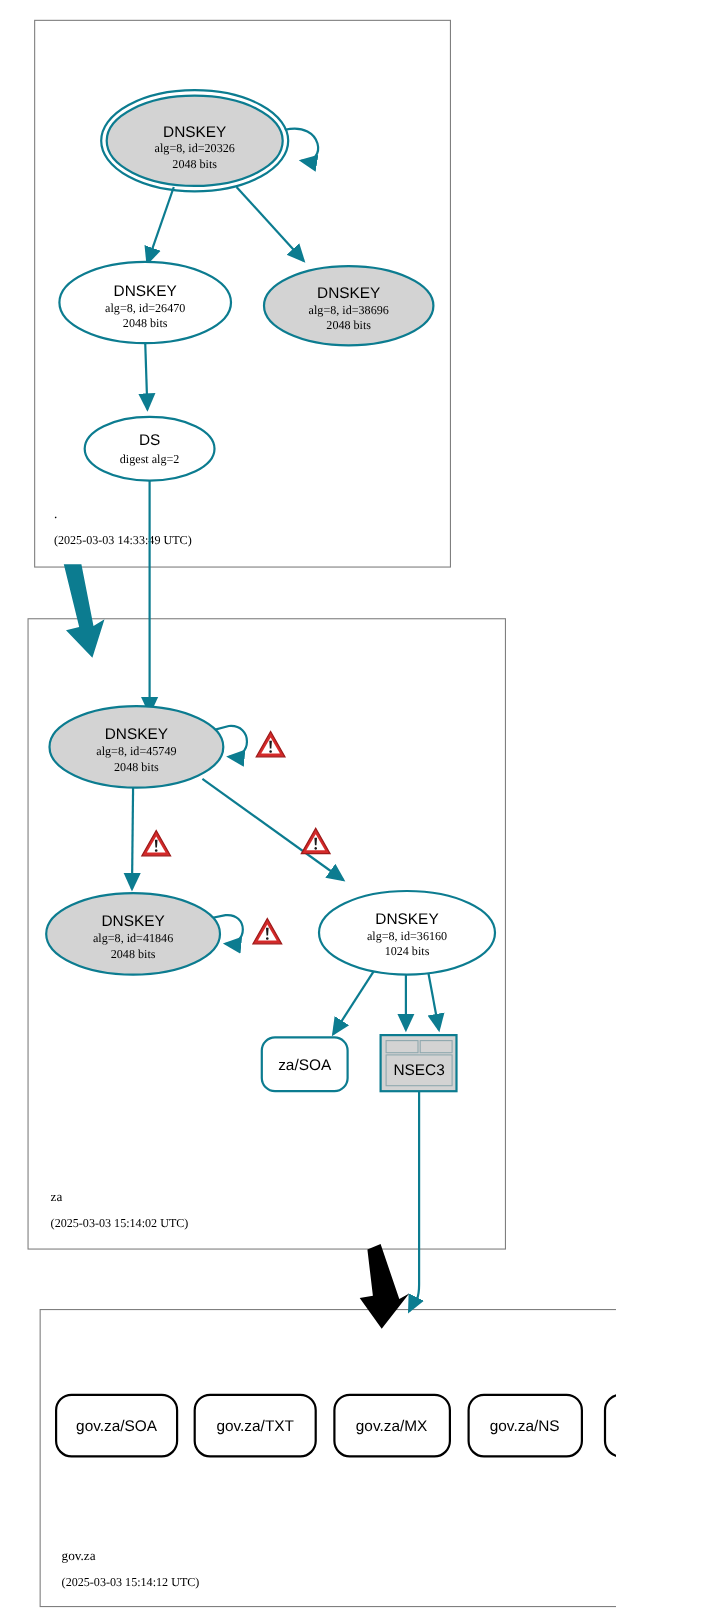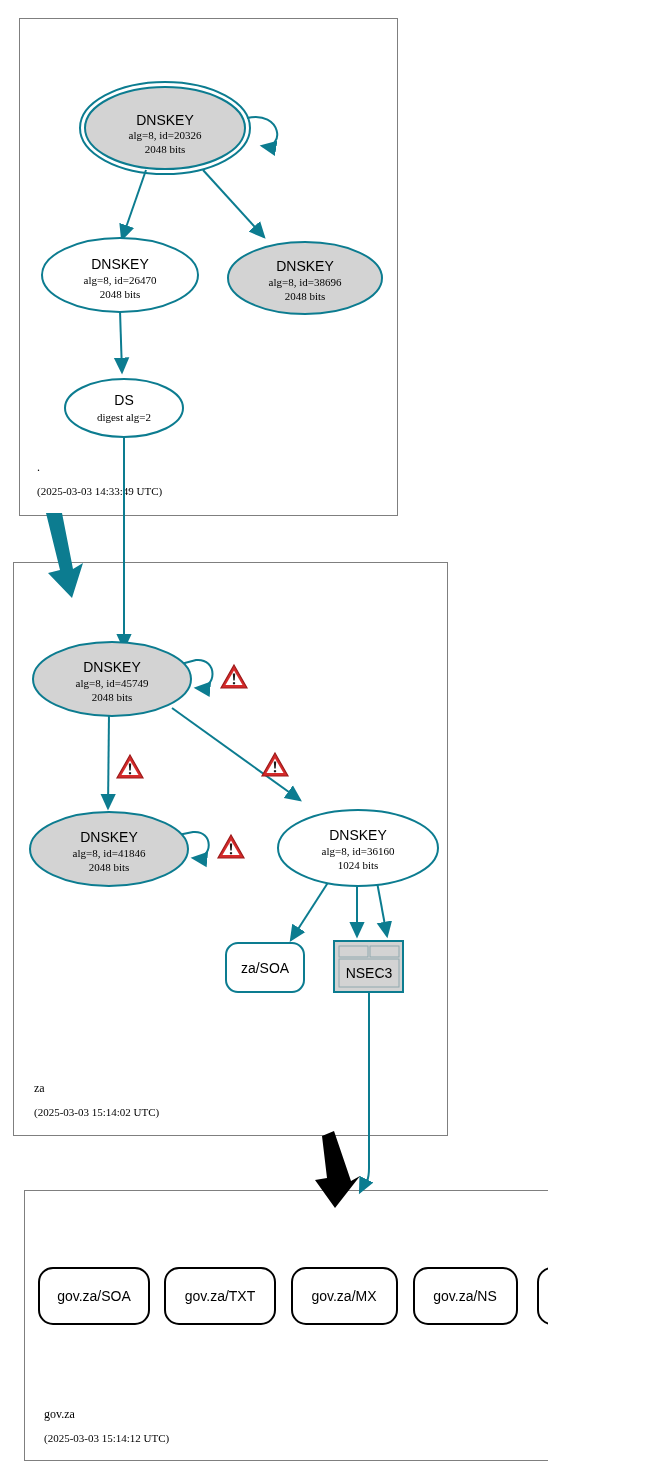--- a/index.html
+++ b/index.html
@@ -9,20 +9,21 @@
   }
   body {
     font-family: "Liberation Serif", serif;
   }
   #canvas {
     position: relative;
     width: 548px;
     height: 1473px;
     background: #ffffff;
     overflow: hidden;
+    margin-left: 12px;
   }
   svg.layer {
     position: absolute;
     left: 0;
     top: 0;
     width: 652px;
     height: 1473px;
   }
   .zone-box {
     fill: #ffffff;

